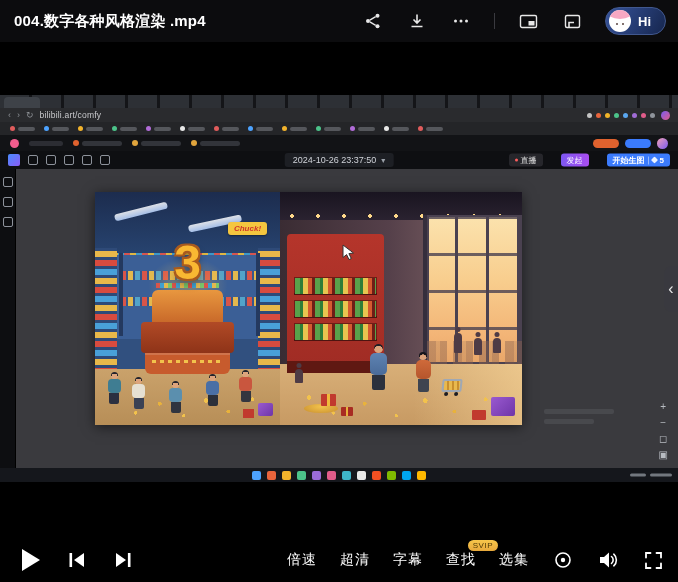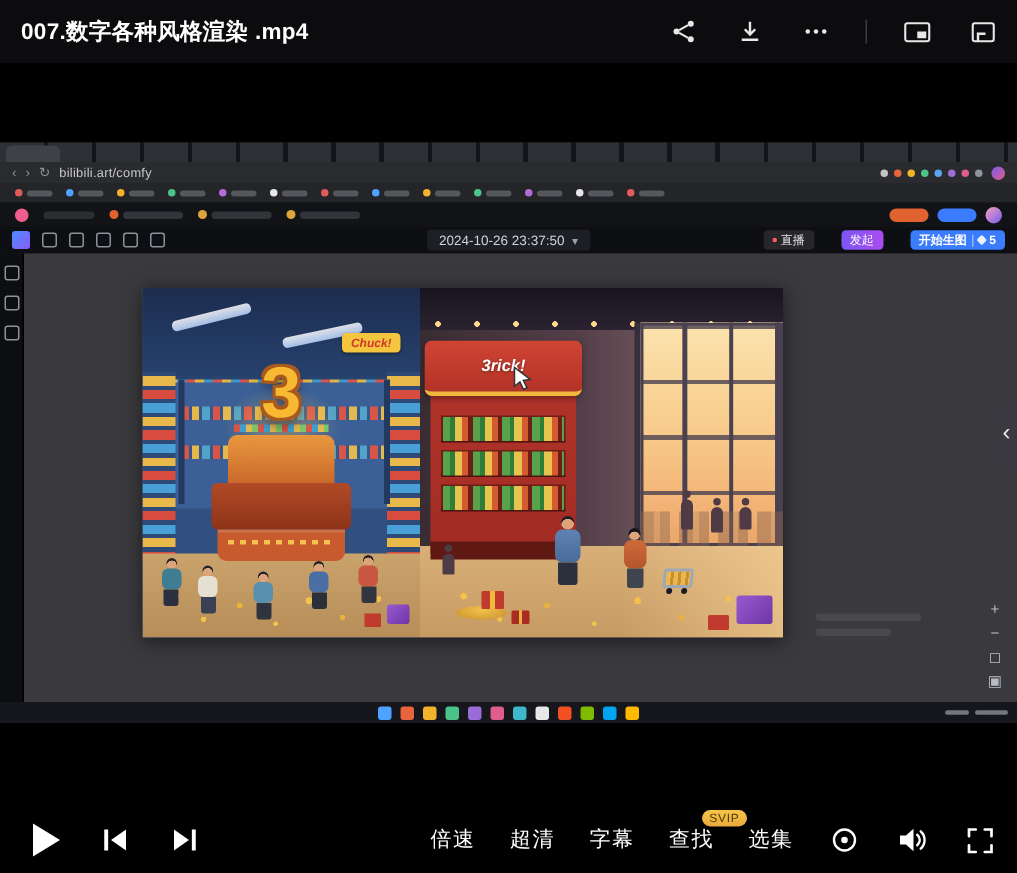--- a/index.html
+++ b/index.html
@@ -204,21 +204,21 @@
   .svip { position:absolute; top:-11px; right:-22px; background:linear-gradient(#f7c64b,#e8a93c); color:#503a06;
     font-size:8px; font-weight:400; padding:1px 5px; border-radius:7px; letter-spacing:.5px; }
   .cicon { width:22px; height:22px; display:flex; align-items:center; justify-content:center; }
 </style>
 </head>
 <body>
 
 <div id="stage">
 
   <header class="titlebar">
-    <div class="tb-title">007.数字各种风格渲染 .mp4</div>
+    <div class="tb-title">004.数字各种风格渲染 .mp4</div>
     <div class="tb-actions">
       <button class="ticon">
         <svg width="18" height="18" viewBox="0 0 18 18" fill="none" stroke="#e8e8e8" stroke-width="1.4">
           <circle cx="4" cy="9" r="2" fill="#e8e8e8" stroke="none"></circle>
             <circle cx="13.5" cy="3.8" r="2" fill="#e8e8e8" stroke="none"></circle>
             <circle cx="13.5" cy="14.2" r="2" fill="#e8e8e8" stroke="none"></circle>
           <path d="M5.8 8.1 11.7 4.7 M5.8 9.9 11.7 13.3"></path>
         </svg>
       </button>
       <button class="ticon">
@@ -238,20 +238,24 @@
         <svg width="19" height="17" viewBox="0 0 19 17" fill="none" stroke="#e8e8e8" stroke-width="1.4">
           <rect x="1.5" y="2.5" width="16" height="12" rx="1.5"></rect>
             <rect x="9.5" y="8" width="6" height="4.5" fill="#e8e8e8" stroke="none"></rect>
         </svg>
       </button>
       <button class="ticon">
         <svg width="19" height="17" viewBox="0 0 19 17" fill="none" stroke="#e8e8e8" stroke-width="1.4">
           <rect x="2.5" y="2.5" width="14" height="12" rx="1.5"></rect>
             <path d="M6 14.5V9.5h5" stroke-width="1.6"></path>
         </svg>
+      </button>
+      <button class="user-pill">
+        <span class="u-avatar"></span>
+        <span class="u-hi">Hi</span>
       </button>
     </div>
   </header>
 
   <div class="cast">
 
     <div class="row tabs"></div>
 
     <div class="row urlrow">
       <span class="nav-gl">‹</span>
@@ -392,23 +396,20 @@
           <div class="l-boxes"></div>
         </div>
 
         <div class="panelR">
           <div class="r-ceiling"></div>
           <div class="r-wall"></div>
           <div class="r-window"></div>
           <div class="r-floor"></div>
           <div class="coins"></div>
           <div class="r-shelf">
-            <div class="r-sign">
-                <span>3rick!</span>
-              </div>
             <div class="r-row" style="top:32%;"></div>
             <div class="r-row" style="top:49%;"></div>
             <div class="r-row" style="top:66%;"></div>
             <div class="r-shelfbase"></div>
           </div>
           <div class="r-pile"></div>
           <div class="r-gift1"></div>
           <div class="r-gift2"></div>
           <div class="r-pbox"></div>
           <div class="r-rbox2"></div>

